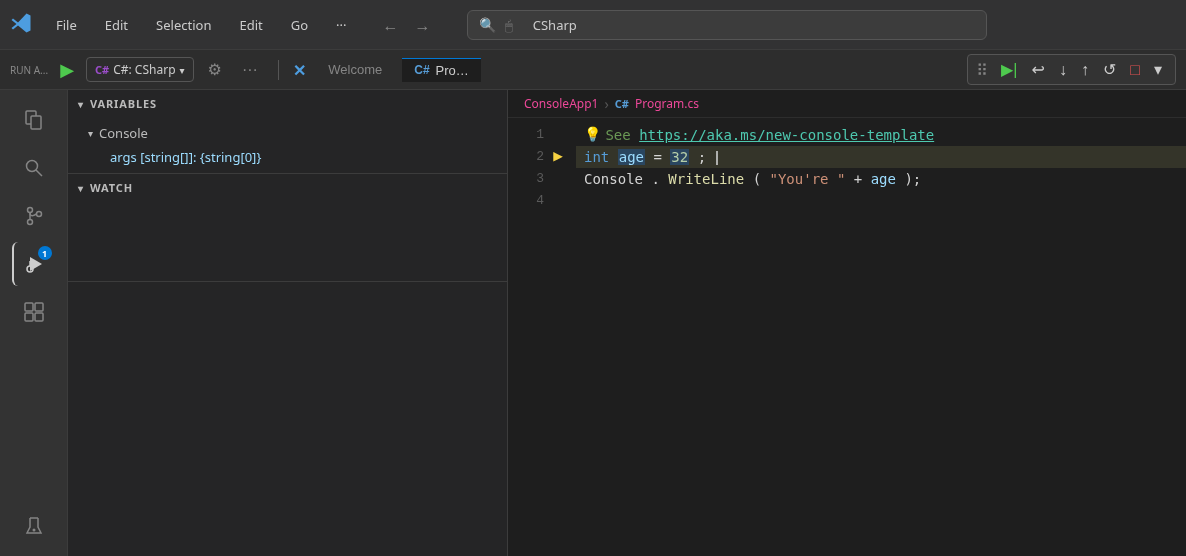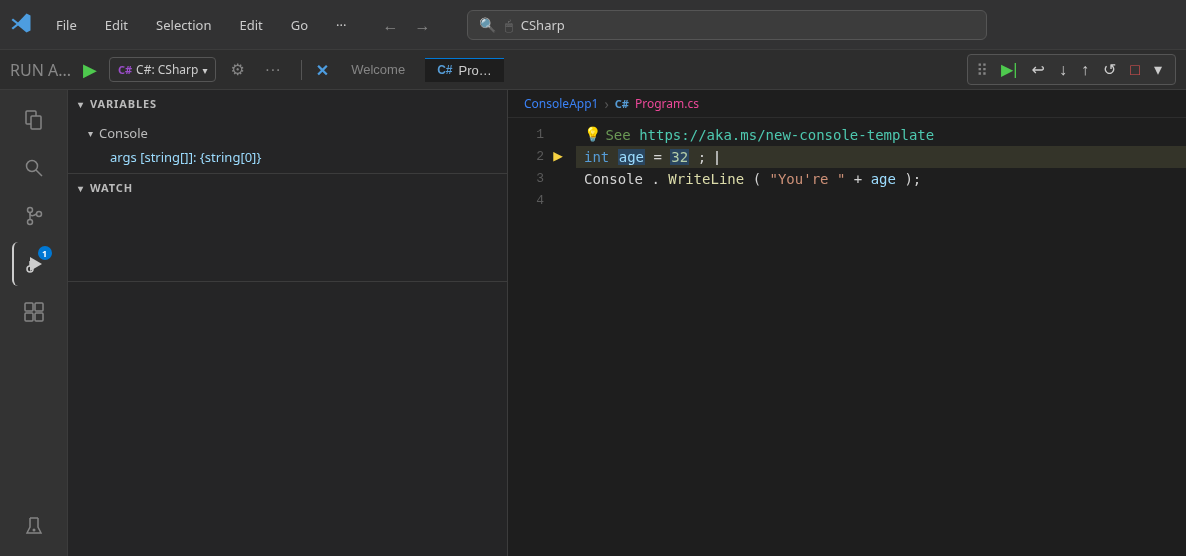--- a/index.html
+++ b/index.html
@@ -80,21 +80,21 @@
       background: #2d2d2d;
       height: 40px;
       display: flex;
       align-items: center;
       padding: 0 10px;
       gap: 8px;
       flex-shrink: 0;
       border-bottom: 1px solid #3c3c3c;
     }
     .run-label {
-      font-size: 16px;
+      font-size: 10px;
       color: #888;
       white-space: nowrap;
     }
     .run-btn {
       background: transparent;
       border: none;
       color: #4ec94e;
       cursor: pointer;
       font-size: 18px;
       padding: 2px 4px;
@@ -352,21 +352,21 @@
   </div>
 
   <div class="title-bar-nav">
     <div class="nav-arrow">←</div>
     <div class="nav-arrow">→</div>
   </div>
 
   <div class="title-search">
     <span class="search-icon-char">🔍</span>
     <span style="color:#888; font-size:13px;">🖱</span>
-    <span style="margin-left:0;">CSharp</span>
+    <span style="margin-left:12px;">CSharp</span>
   </div>
 </div>
 
 <div class="toolbar-bar">
   <span class="run-label">RUN A...</span>
   <button class="run-btn">▶</button>
 
   <div class="config-dropdown">
     <span style="color:#9b4dca; font-weight:bold; font-size:11px;">C#</span>
     <span>C#: CSharp</span>
@@ -473,21 +473,21 @@
         <span class="panel-chevron">▾</span>
         <span>WATCH</span>
       </div>
       <div class="watch-content"></div>
     </div>
   </div>
 
   <div class="editor-area">
 
     <div class="breadcrumb-bar">
-      <span style="color:#3b82f6;">ConsoleApp1</span>
+      <span style="color:#ec4899;">ConsoleApp1</span>
       <span class="breadcrumb-sep">›</span>
       <span class="breadcrumb-cs">C#</span>
       <span class="breadcrumb-file">Program.cs</span>
     </div>
 
     <div class="code-editor">
 
       <div style="display:flex; flex-direction:column; padding: 6px 0;">
 
         <div style="height:22px; display:flex; align-items:center; gap:4px; padding: 0 8px 0 16px;">
@@ -511,21 +511,21 @@
           <div style="width:20px; text-align:right; color:#5a5a5a; font-size:13px;">4</div>
           <div style="width:20px;"></div>
         </div>
       </div>
 
       <div style="flex:1; display:flex; flex-direction:column; padding: 6px 0;">
 
         <div class="code-line">
           <span class="lightbulb">💡</span>
           <span style="color:#6a9955; font-family: Consolas, monospace;">
-            See <span style="color:#4ec9b0; ">https://aka.ms/new-console-template</span>
+            See <span style="color:#4ec9b0; text-decoration:underline;">https://aka.ms/new-console-template</span>
           </span>
         </div>
 
         <div class="code-line active-line" style="background: rgba(255,255,150,0.10);">
           <span style="font-family: Consolas, monospace;">
             <span class="kw">int</span>
             <span class="plain"> </span>
             <span style="color:#9cdcfe; background: rgba(38,79,120,0.7); padding: 0 1px;">age</span>
             <span class="plain"> = </span>
             <span style="color:#b5cea8; background: rgba(38,79,120,0.7); padding: 0 1px;">32</span>

